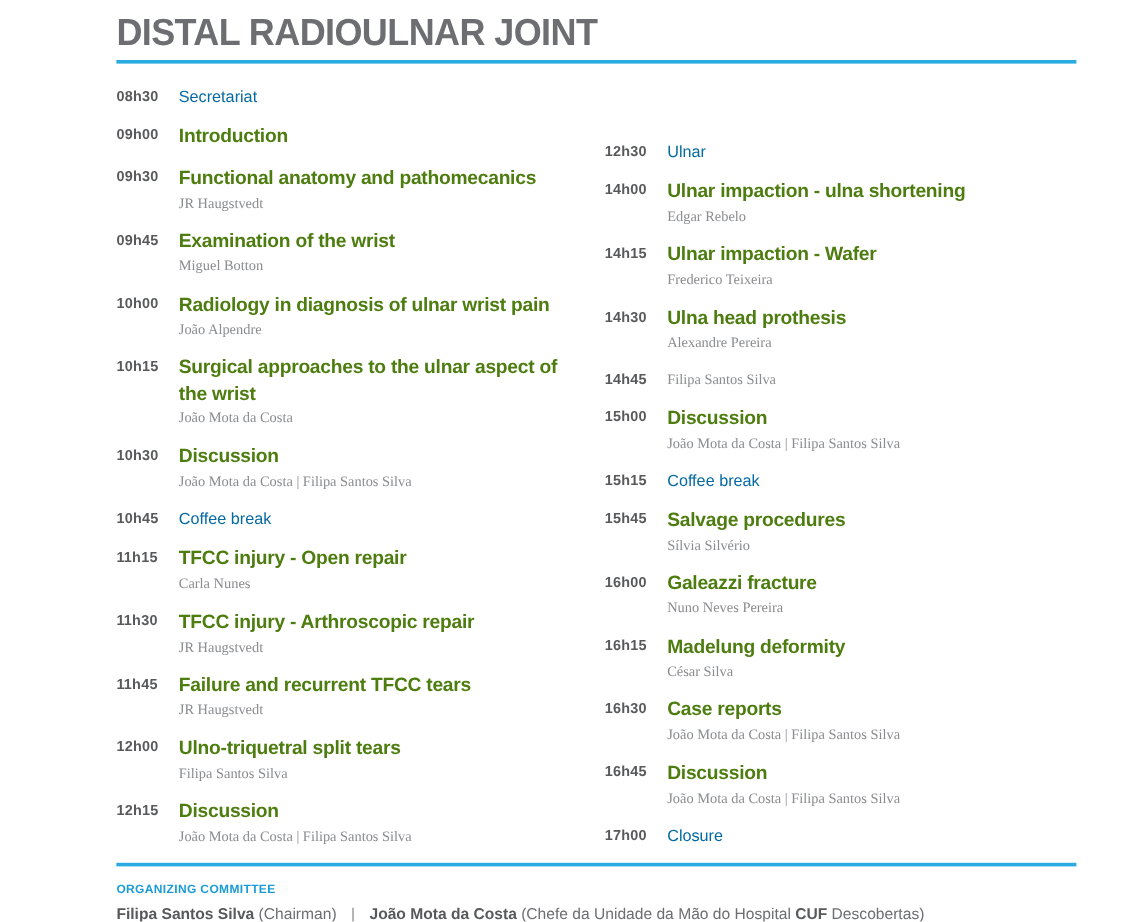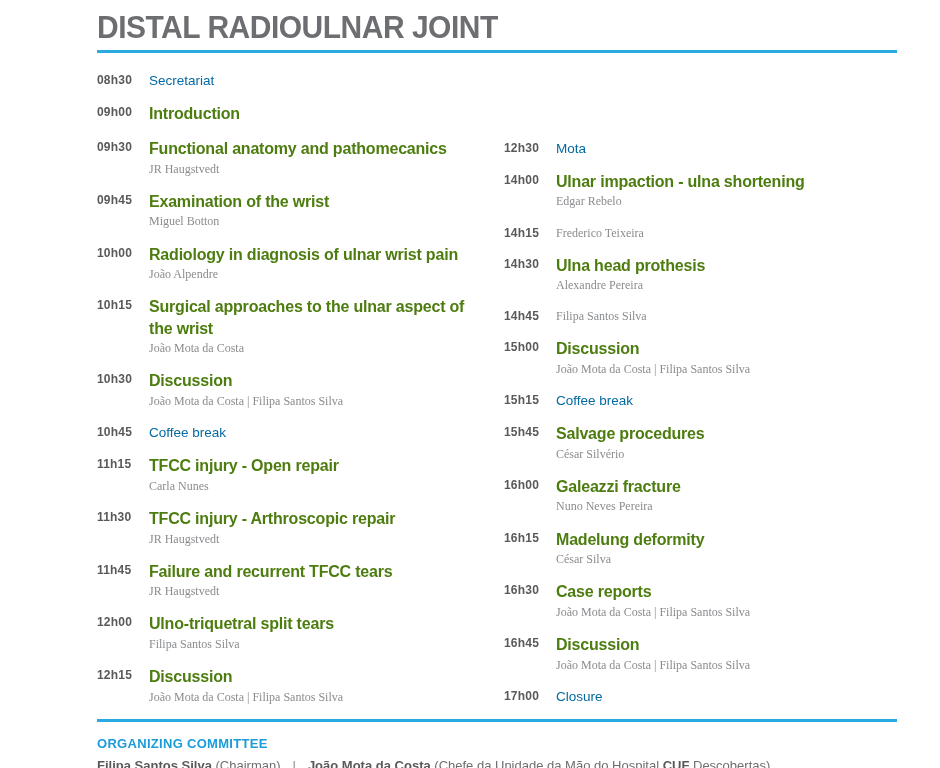--- a/index.html
+++ b/index.html
@@ -80,21 +80,21 @@
     font-family: Liberation Serif, serif;
   }
   
   .footer { flex: 0 0 auto; padding-bottom: 24px; }
   .footer-rule {
     height: 3px;
     background: #29abe2;
     margin-bottom: 14px;
   }
   .committee-label {
-    font-size: 13px;
+    font-size: 10px;
     font-weight: bold;
     color: #1b9cd8;
     letter-spacing: 0.3px;
     margin-bottom: 7px;
   }
   .committee-line {
     font-size: 13px;
     color: #6d6e71;
   }
   .committee-line .name { font-weight: bold; color: #58595b; }
@@ -203,33 +203,34 @@
           <div class="content">
             <div class="title session">Discussion</div>
             <div class="speakers">João Mota da Costa | Filipa Santos Silva</div>
           </div>
         </div>
       </div>
     <div class="column" id="col-right">
         <div class="entry">
           <div class="time">12h30</div>
           <div class="content">
-            <div class="title plain">Mota</div>
+            <div class="title plain">Ulnar</div>
           </div>
         </div>
         <div class="entry">
           <div class="time">14h00</div>
           <div class="content">
             <div class="title session">Ulnar impaction - ulna shortening</div>
             <div class="speakers">Edgar Rebelo</div>
           </div>
         </div>
         <div class="entry">
           <div class="time">14h15</div>
           <div class="content">
+            <div class="title session">Ulnar impaction - Wafer</div>
             <div class="speakers">Frederico Teixeira</div>
           </div>
         </div>
         <div class="entry">
           <div class="time">14h30</div>
           <div class="content">
             <div class="title session">Ulna head prothesis</div>
             <div class="speakers">Alexandre Pereira</div>
           </div>
         </div>
@@ -249,21 +250,21 @@
         <div class="entry">
           <div class="time">15h15</div>
           <div class="content">
             <div class="title plain">Coffee break</div>
           </div>
         </div>
         <div class="entry">
           <div class="time">15h45</div>
           <div class="content">
             <div class="title session">Salvage procedures</div>
-            <div class="speakers">César Silvério</div>
+            <div class="speakers">Sílvia Silvério</div>
           </div>
         </div>
         <div class="entry">
           <div class="time">16h00</div>
           <div class="content">
             <div class="title session">Galeazzi fracture</div>
             <div class="speakers">Nuno Neves Pereira</div>
           </div>
         </div>
         <div class="entry">

